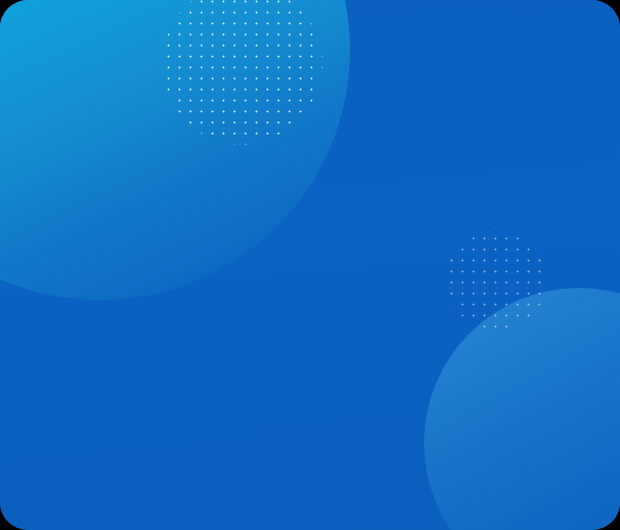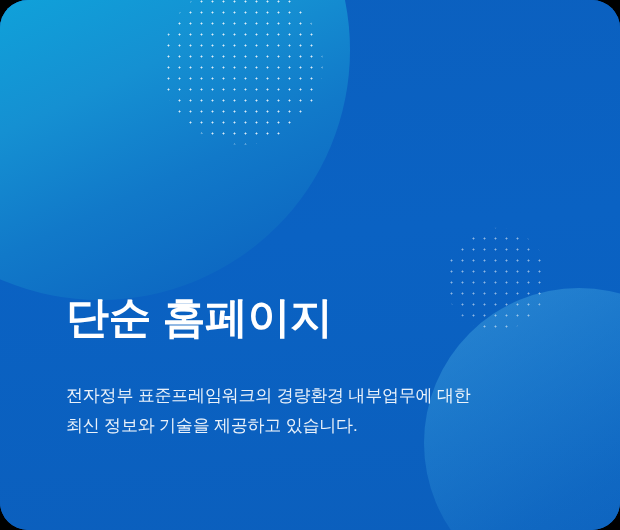--- a/index.html
+++ b/index.html
@@ -133,22 +133,14 @@
   <div class="hero-background"></div>
 
   <div class="decor-circle-large"></div>
 
   <div class="decor-circle-small"></div>
 
   <div class="decor-dots dots-top"></div>
 
   <div class="decor-dots dots-right"></div>
 
-  <div class="hero-content">
-    <h1 class="hero-title">단순 홈페이지</h1>
-
-    <p class="hero-subtitle">
-      <span class="subtitle-line">전자정부 표준프레임워크의 경량환경 내부업무에 대한</span>
-      <span class="subtitle-line">최신 정보와 기술을 제공하고 있습니다.</span>
-    </p>
-  </div>
 
 </div>
 
 </body></html>

